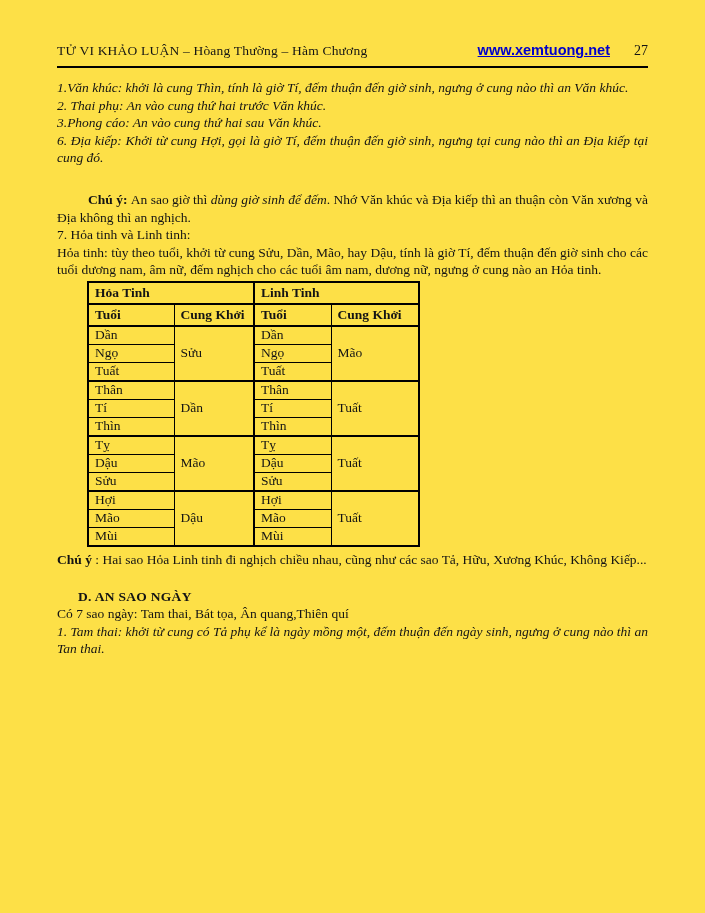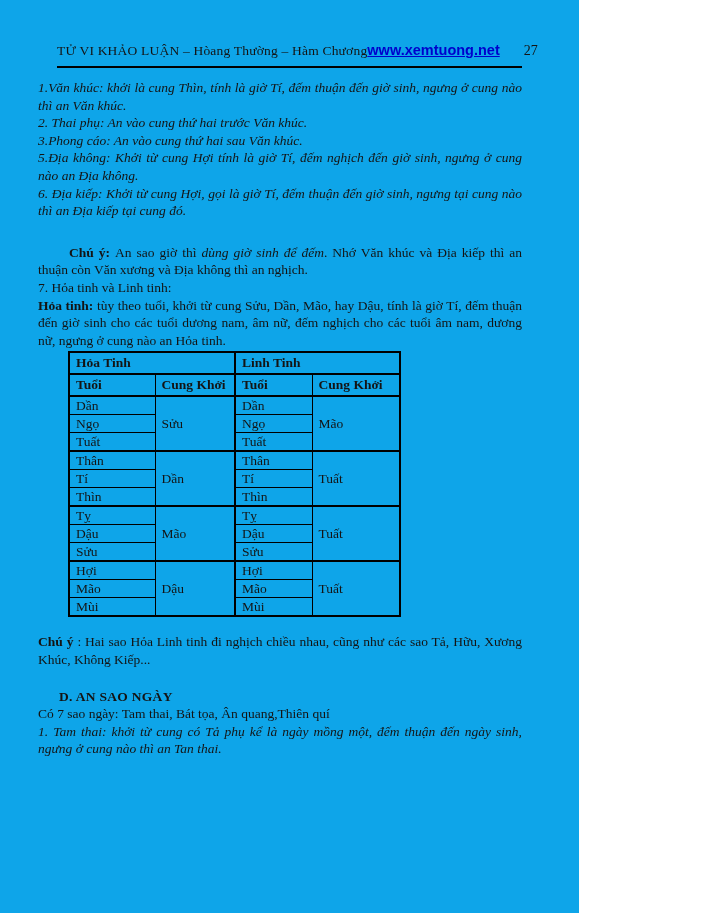--- a/index.html
+++ b/index.html
@@ -1,18 +1,18 @@
 <!DOCTYPE html>
 <html><head>
 <meta charset="utf-8">
 <style>
   html, body { margin: 0; padding: 0; background: #ffffff; }
   .page {
-    width: 579px; height: 913px;
-    background: #0ea5e9;
+    width: 705px; height: 913px;
+    background: #fde047;
     color: #141414;
     font-family: "Liberation Serif", "DejaVu Serif", serif;
     box-sizing: border-box;
     position: relative;
     overflow: hidden;
   }
   .header {
     display: flex;
     align-items: baseline;
     padding: 42px 57px 0 57px;
@@ -31,32 +31,32 @@
     margin-right: 24px;
     white-space: nowrap;
   }
   .page-number { font-size: 14px; }
   .rule {
     margin: 7px 57px 0 57px;
     border-top: 2px solid #000;
     height: 0;
   }
   .content {
-    padding: 11px 57px 0 38px;
+    padding: 11px 57px 0 57px;
     font-size: 13.5px;
     line-height: 17.6px;
     text-align: justify;
   }
   .content p { margin: 0; }
   p.italic { font-style: italic; }
   p.note-1 { margin-top: 24px; }
   .data-table {
     border-collapse: collapse;
     table-layout: fixed;
-    margin: 2px 0 16px 30px;
+    margin: 2px 0 4px 30px;
     border: 2px solid #000;
     font-size: 13.5px;
     line-height: 16px;
     text-align: left;
   }
   .data-table th, .data-table td {
     border: 1px solid #000;
     padding: 0 4px 0 6px;
     vertical-align: middle;
     overflow: hidden;
@@ -87,26 +87,25 @@
     <div class="header-title">TỬ VI KHẢO LUẬN – Hòang Thường – Hàm Chương</div>
     <a class="site-link" href="#" style="color: rgb(0, 0, 204);">www.xemtuong.net</a>
     <div class="page-number">27</div>
   </div>
   <div class="rule"></div>
 
   <div class="content">
     <p class="italic">1.Văn khúc: khởi là cung Thìn, tính là giờ Tí, đếm thuận đến giờ sinh, ngưng ở cung nào thì an Văn khúc.</p>
     <p class="italic">2. Thai phụ: An vào cung thứ hai trước Văn khúc.</p>
     <p class="italic">3.Phong cáo: An vào cung thứ hai sau Văn khúc.</p>
-    <p class="italic">5.Địa không: Khởi từ cung Hợi tính là giờ Tí, đếm nghịch đến giờ sinh, ngưng ở cung nào an Địa không.</p>
     <p class="italic">6. Địa kiếp: Khởi từ cung Hợi, gọi là giờ Tí, đếm thuận đến giờ sinh, ngưng tại cung nào thì an Địa kiếp tại cung đó.</p>
 
     <p class="note-1"><span style="font-weight: 700; margin-left: 31px;">Chú ý: </span><span>An sao giờ thì </span><span style="font-style: italic;">dùng giờ sinh để đếm</span><span>. Nhớ Văn khúc và Địa kiếp thì an thuận còn Văn xương và Địa không thì an nghịch.</span></p>
     <p>7. Hỏa tinh và Linh tinh:</p>
-    <p><span style="font-weight: 700;">Hỏa tinh: </span><span>tùy theo tuổi, khởi từ cung Sửu, Dần, Mão, hay Dậu, tính là giờ Tí, đếm thuận đến giờ sinh cho các tuổi dương nam, âm nữ, đếm nghịch cho các tuổi âm nam, dương nữ, ngưng ở cung nào an Hỏa tinh.</span></p>
+    <p><span style="font-weight: 400;">Hỏa tinh: </span><span>tùy theo tuổi, khởi từ cung Sửu, Dần, Mão, hay Dậu, tính là giờ Tí, đếm thuận đến giờ sinh cho các tuổi dương nam, âm nữ, đếm nghịch cho các tuổi âm nam, dương nữ, ngưng ở cung nào an Hỏa tinh.</span></p>
 
     <table class="data-table">
       <colgroup>
         <col style="width:86px">
           <col style="width:80px">
           <col style="width:77px">
           <col style="width:88px">
       </colgroup>
       <thead>
         <tr>

